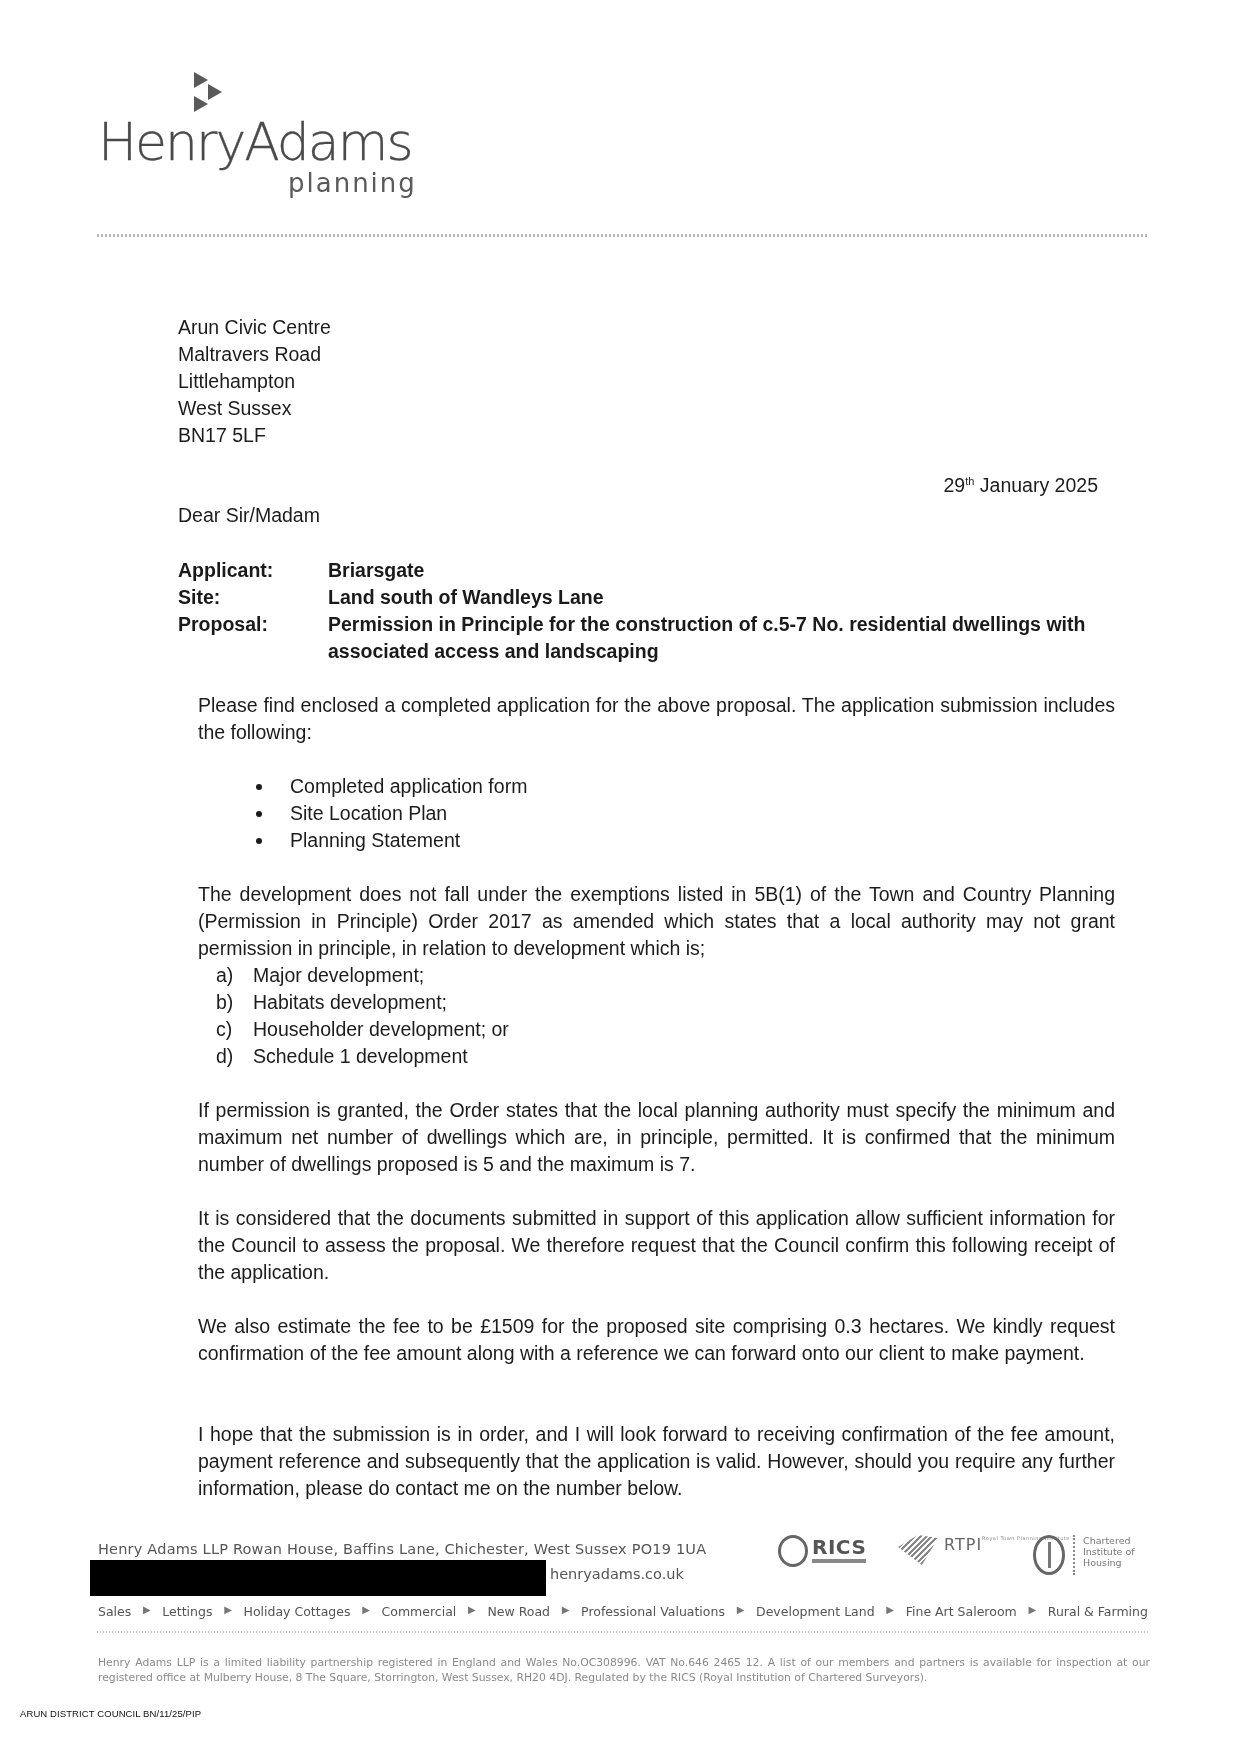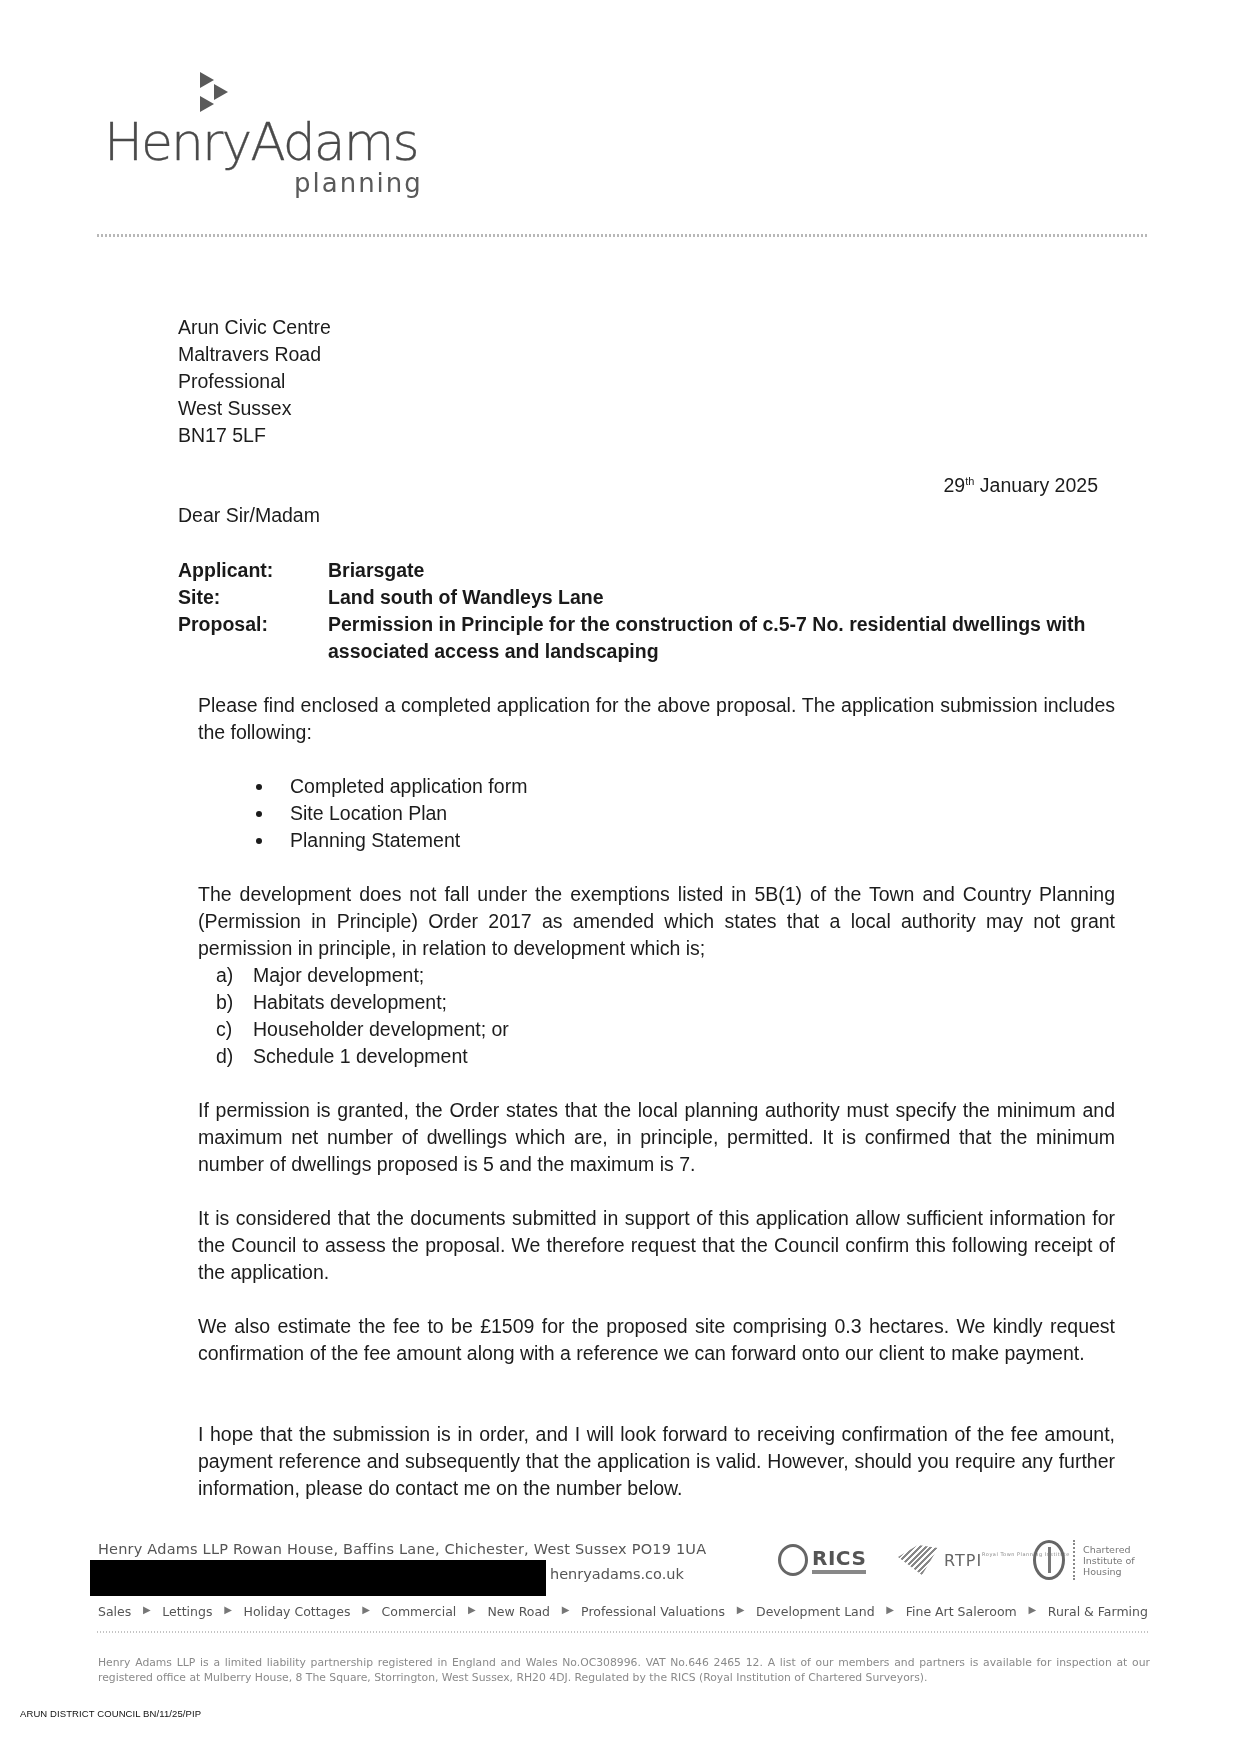--- a/index.html
+++ b/index.html
@@ -1,20 +1,20 @@
 <!DOCTYPE html>
 <html><head>
   <meta charset="utf-8">
   <style>
     * { box-sizing: border-box; margin: 0; padding: 0; }
     html, body { width: 1240px; height: 1754px; background: #ffffff; overflow: hidden; }
     body { position: relative; font-family: "DejaVu Sans", sans-serif; color: #1a1a1a; }
 
     
-    .logo { position: absolute; left: 104px; top: 70px; width: 320px; height: 130px; }
+    .logo { position: absolute; left: 98px; top: 70px; width: 320px; height: 130px; }
     .logo .arrows { position: absolute; left: 96px; top: 2px; width: 50px; height: 50px; }
     .logo .arrow { position: absolute; width: 0; height: 0; border-top: 8px solid transparent; border-bottom: 8px solid transparent; border-left: 14px solid #5a5a5a; }
     .logo .a1 { left: 0; top: 0; }
     .logo .a2 { left: 14px; top: 12px; }
     .logo .a3 { left: 0; top: 24px; }
     .logo .brand { position: absolute; left: 0; top: 46px; font-family: "DejaVu Sans", sans-serif; font-weight: 300; font-size: 52px; letter-spacing: -2px; color: #4a4a4a; line-height: 1; -webkit-text-stroke: 0.3px #4a4a4a; }
     .logo .sub { position: absolute; left: 190px; top: 100px; font-family: "DejaVu Sans", sans-serif; font-size: 26px; letter-spacing: 2px; color: #5a5a5a; line-height: 1; }
 
     .rule-dotted { position: absolute; height: 3px; background-image: repeating-linear-gradient(90deg, #b8b8b8 0 2px, transparent 2px 4px); }
     .rule-top { left: 97px; top: 234px; width: 1052px; }
@@ -47,21 +47,21 @@
     .p4 { top: 1205px; }
     .p5 { top: 1313px; }
     .p6 { top: 1421px; }
 
     
     .footer-line1 { position: absolute; left: 98px; top: 1541px; font-family: "DejaVu Sans", sans-serif; font-size: 14.5px; color: #555; letter-spacing: 0.2px; white-space: nowrap; }
     .redaction { position: absolute; left: 90px; top: 1560px; width: 456px; height: 36px; background: #000; }
     .footer-web { position: absolute; left: 550px; top: 1566px; font-family: "DejaVu Sans", sans-serif; font-size: 14.5px; color: #555; }
 
     .accreditations { position: absolute; left: 778px; top: 1535px; width: 370px; height: 50px; }
-    .accr { position: absolute; top: 0; height: 50px; display: flex; align-items: center; }
+    .accr { position: absolute; top: 0; height: 50px; display: flex; align-items: flex-start; }
     .rics { left: 0; }
     .rics .crest { width: 30px; height: 32px; border: 3px solid #666; border-radius: 50%; margin-right: 4px; }
     .rics .txt { font-family: "DejaVu Sans", sans-serif; font-weight: bold; font-size: 20px; color: #555; letter-spacing: 0.5px; border-bottom: 4px solid #888; }
     .rtpi { left: 120px; }
     .rtpi .mark { width: 40px; height: 30px; background-image: repeating-linear-gradient(135deg, #888 0 2px, transparent 2px 4px); clip-path: polygon(0 40%, 50% 0, 100% 10%, 60% 100%, 30% 70%); margin-right: 6px; }
     .rtpi .txt { display: flex; flex-direction: row; font-family: "DejaVu Sans", sans-serif; color: #666; }
     .rtpi .big { font-size: 16px; letter-spacing: 1px; }
     .rtpi .small { font-size: 5px; letter-spacing: 0.5px; color: #888; }
     .cih { left: 255px; }
     .cih .mark { width: 32px; height: 40px; border: 3px solid #666; border-radius: 50%; margin-right: 8px; position: relative; }
@@ -88,21 +88,21 @@
   </div>
   <div class="brand">HenryAdams</div>
   <div class="sub">planning</div>
 </div>
 
 <div class="rule-dotted rule-top"></div>
 
 <div class="letter addr">
   <div>Arun Civic Centre</div>
   <div>Maltravers Road</div>
-  <div>Professional</div>
+  <div>Littlehampton</div>
   <div>West Sussex</div>
   <div>BN17 5LF</div>
 </div>
 
 <div class="date"><span>29</span><sup>th</sup> <span>January 2025</span></div>
 
 <div class="letter salutation">Dear Sir/Madam</div>
 
 <div class="details">
   <div class="row">

